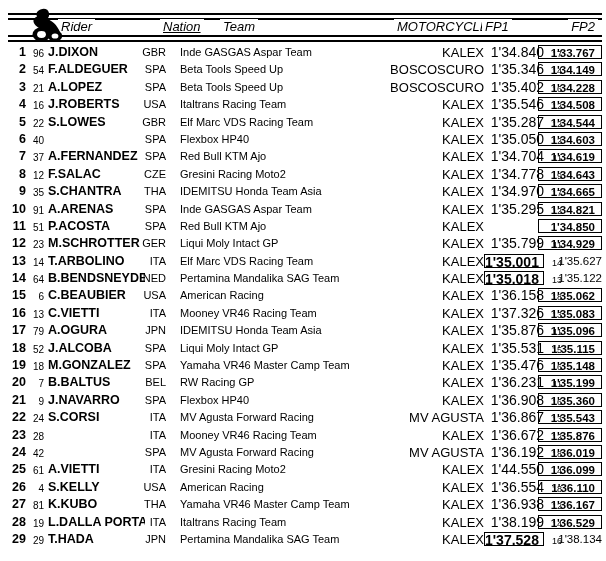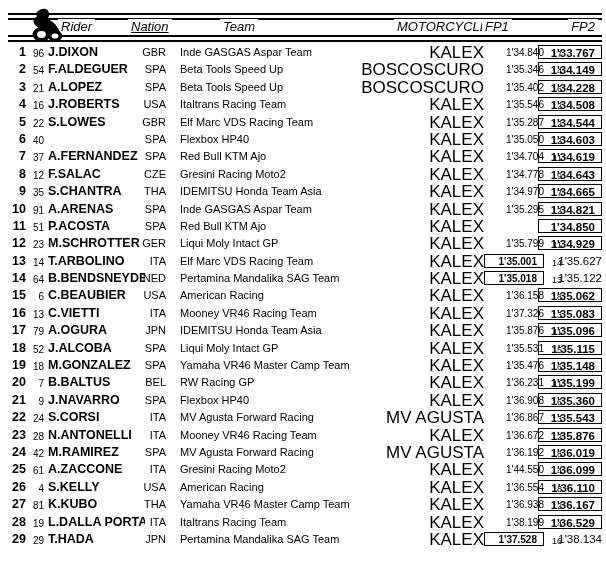--- a/index.html
+++ b/index.html
@@ -53,21 +53,21 @@
   .head-row span {
     position: absolute;
     font-style: italic;
     font-size: 13px;
     white-space: nowrap;
     background: #fff;
     padding: 0 3px;
     line-height: 16px;
   }
   .h-rider      { left: 58px; }
-  .h-nation     { left: 128px; text-decoration: underline; }
+  .h-nation     { left: 160px; text-decoration: underline; }
   .h-team       { left: 220px; }
   .h-moto       { left: 372px; margin-left: 22px; }
   .h-fp1        { left: 482px; }
   .h-fp2        { right: 8px; }
 
   
   #rows {
     position: absolute;
     top: 44px;
     left: 0;
@@ -113,27 +113,27 @@
   .team {
     left: 180px;
     width: 210px;
     overflow: hidden;
     font-size: 11px;
   }
   .moto {
     left: 330px;
     width: 154px;
     text-align: right;
-    font-size: 17px;
+    font-size: 13px;
   }
   .fp1 {
     left: 488px;
     width: 56px;
     text-align: right;
-    font-size: 10px;
+    font-size: 14px;
   }
   .laps {
     left: 546px;
     width: 16px;
     text-align: right;
     font-size: 9px;
     line-height: 20px;
   }
   .fp2 {
     left: 540px;
@@ -422,43 +422,41 @@
       <span class="nation">ITA</span>
       <span class="team">MV Agusta Forward Racing</span>
       <span class="moto">MV AGUSTA</span>
       <span class="fp1">1'36.867</span>
       <span class="laps">13</span>
       <span class="fp2 best">1'35.543</span>
     </div>
     <div class="row">
       <span class="pos">23</span>
       <span class="num">28</span>
-      <span class="rider">N.ANTONELLI</span>
       <span class="nation">ITA</span>
       <span class="team">Mooney VR46 Racing Team</span>
       <span class="moto">KALEX</span>
       <span class="fp1">1'36.672</span>
       <span class="laps">12</span>
       <span class="fp2 best">1'35.876</span>
     </div>
     <div class="row">
       <span class="pos">24</span>
       <span class="num">42</span>
-      <span class="rider">M.RAMIREZ</span>
       <span class="nation">SPA</span>
       <span class="team">MV Agusta Forward Racing</span>
       <span class="moto">MV AGUSTA</span>
       <span class="fp1">1'36.192</span>
       <span class="laps">18</span>
       <span class="fp2 best">1'36.019</span>
     </div>
     <div class="row">
       <span class="pos">25</span>
       <span class="num">61</span>
-      <span class="rider">A.ZACCONE</span>
+      <span class="rider">A.VIETTI</span>
       <span class="nation">ITA</span>
       <span class="team">Gresini Racing Moto2</span>
       <span class="moto">KALEX</span>
       <span class="fp1">1'44.550</span>
       <span class="laps">4</span>
       <span class="fp2 best">1'36.099</span>
     </div>
     <div class="row">
       <span class="pos">26</span>
       <span class="num">4</span>

